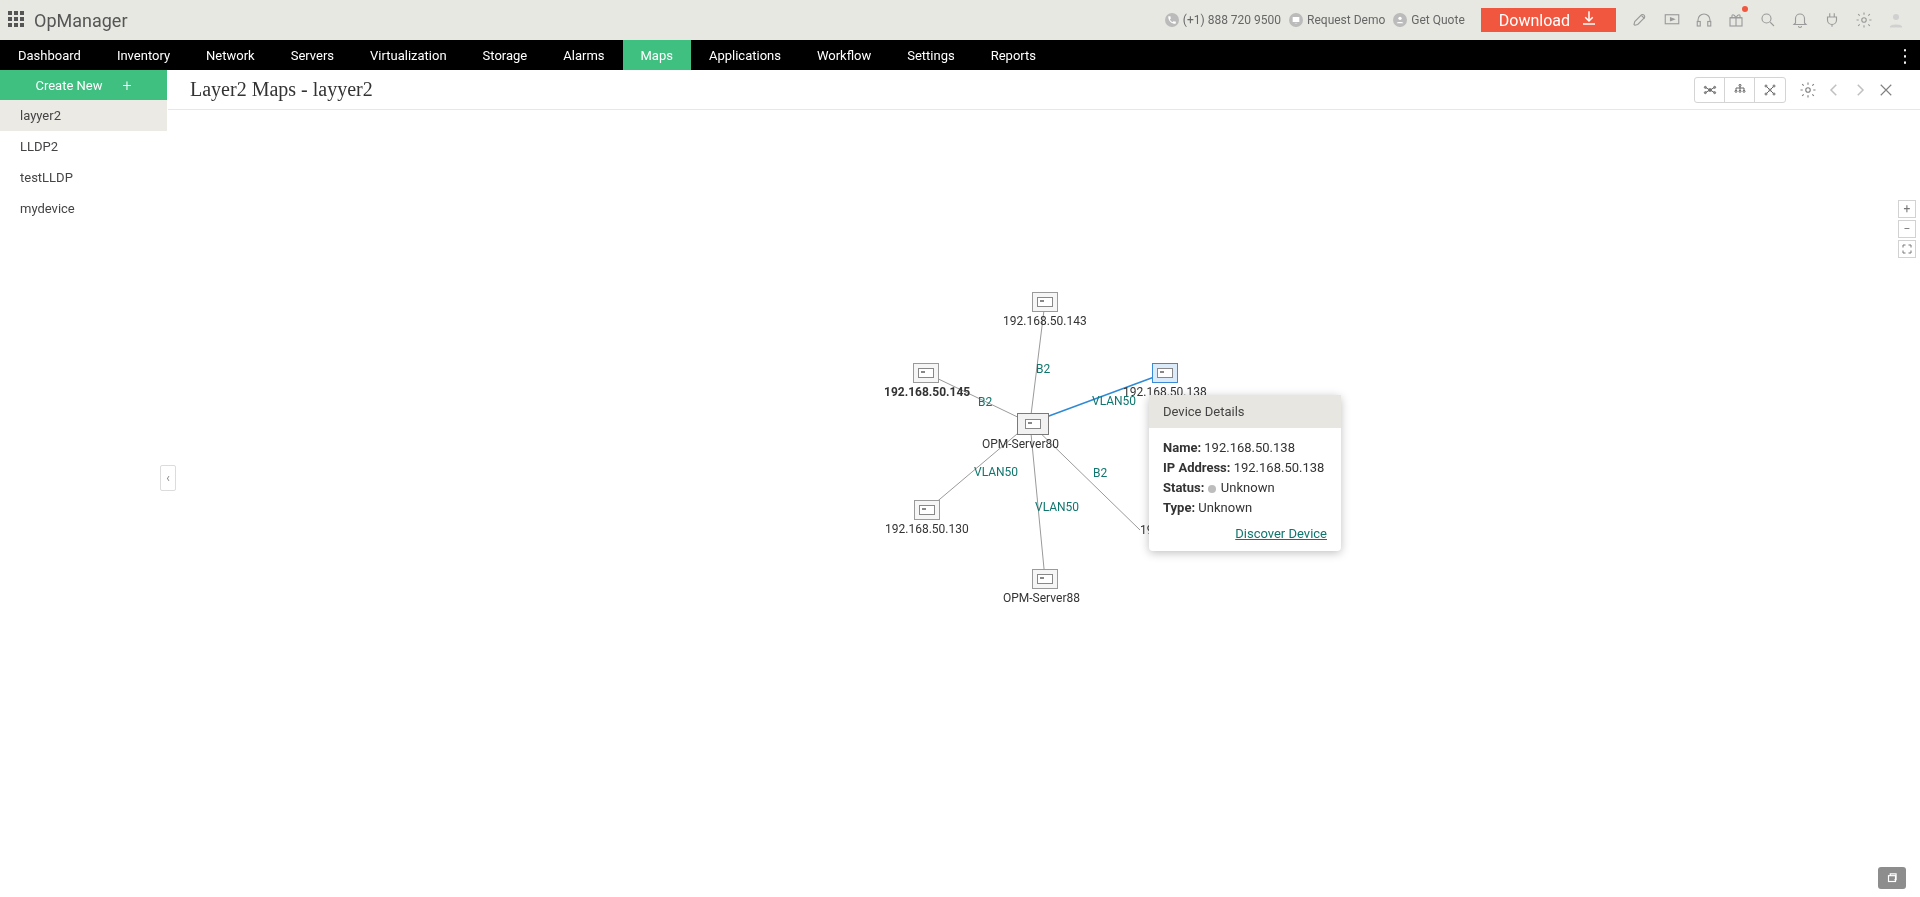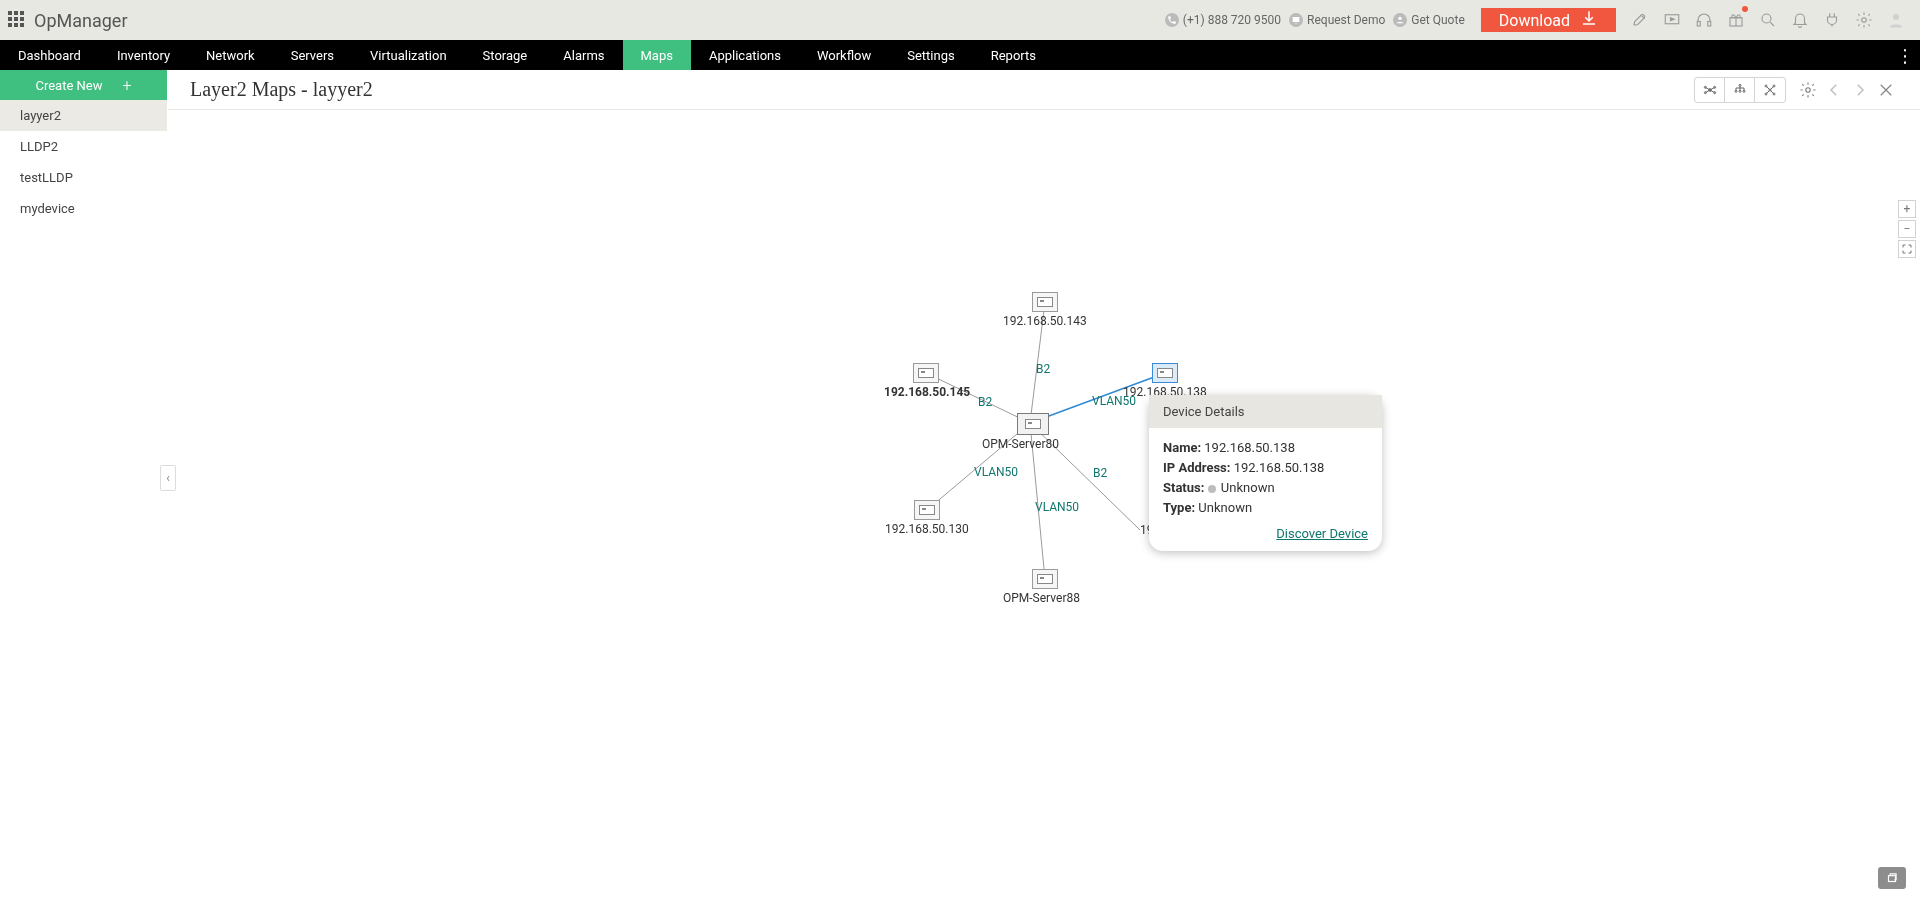--- a/index.html
+++ b/index.html
@@ -57,21 +57,21 @@
   .node.center-node { width: 32px; height: 22px; border: 1.5px solid #7a7a7a; background:#f2f2f2;}
   .node-label { position: absolute; font-size: 12px; color: #333; white-space: nowrap; }
   .edge-label { position: absolute; font-size: 12px; color: #0f766e; white-space: nowrap; }
 
   
   .zoom-controls { position: absolute; right: 4px; top: 130px; display: flex; flex-direction: column; }
   .zoom-btn { width: 18px; height: 18px; border: 1px solid #d2d2d2; background: #fff; display: flex; align-items: center; justify-content: center; font-size: 12px; color: #777; cursor: pointer;}
   .zoom-btn + .zoom-btn { margin-top: 2px; }
 
   
-  .popover { position: absolute; width: 233px; background: #fff; box-shadow: 0 2px 10px rgba(0,0,0,0.25); border-radius: 14px; font-size: 13px; }
+  .popover { position: absolute; width: 192px; background: #fff; box-shadow: 0 2px 10px rgba(0,0,0,0.25); border-radius: 4px; font-size: 13px; }
   .popover-header { background: #e8e6e1; padding: 9px 14px; color: #444; font-size: 13px;}
   .popover-body { padding: 12px 14px 10px; display: flex; flex-direction: column; gap: 5px;}
   .popover-row { color: #333; }
   .popover-row b { font-weight: 700; }
   .status-dot { display: inline-block; width: 8px; height: 8px; border-radius: 50%; background: #bdbdbd; margin-right: 2px; vertical-align: middle;}
   .popover-link { text-align: right; margin-top: 6px;}
   .popover-link a { color: #0f766e; font-size: 13px; text-decoration: underline; cursor: pointer;}
 
   
   .footer-icon { position: absolute; right: 14px; bottom: 8px; width: 28px; height: 22px; border-radius: 3px; background: #8d8d8d; display: flex; align-items: center; justify-content: center; color:#fff; cursor:pointer;}

